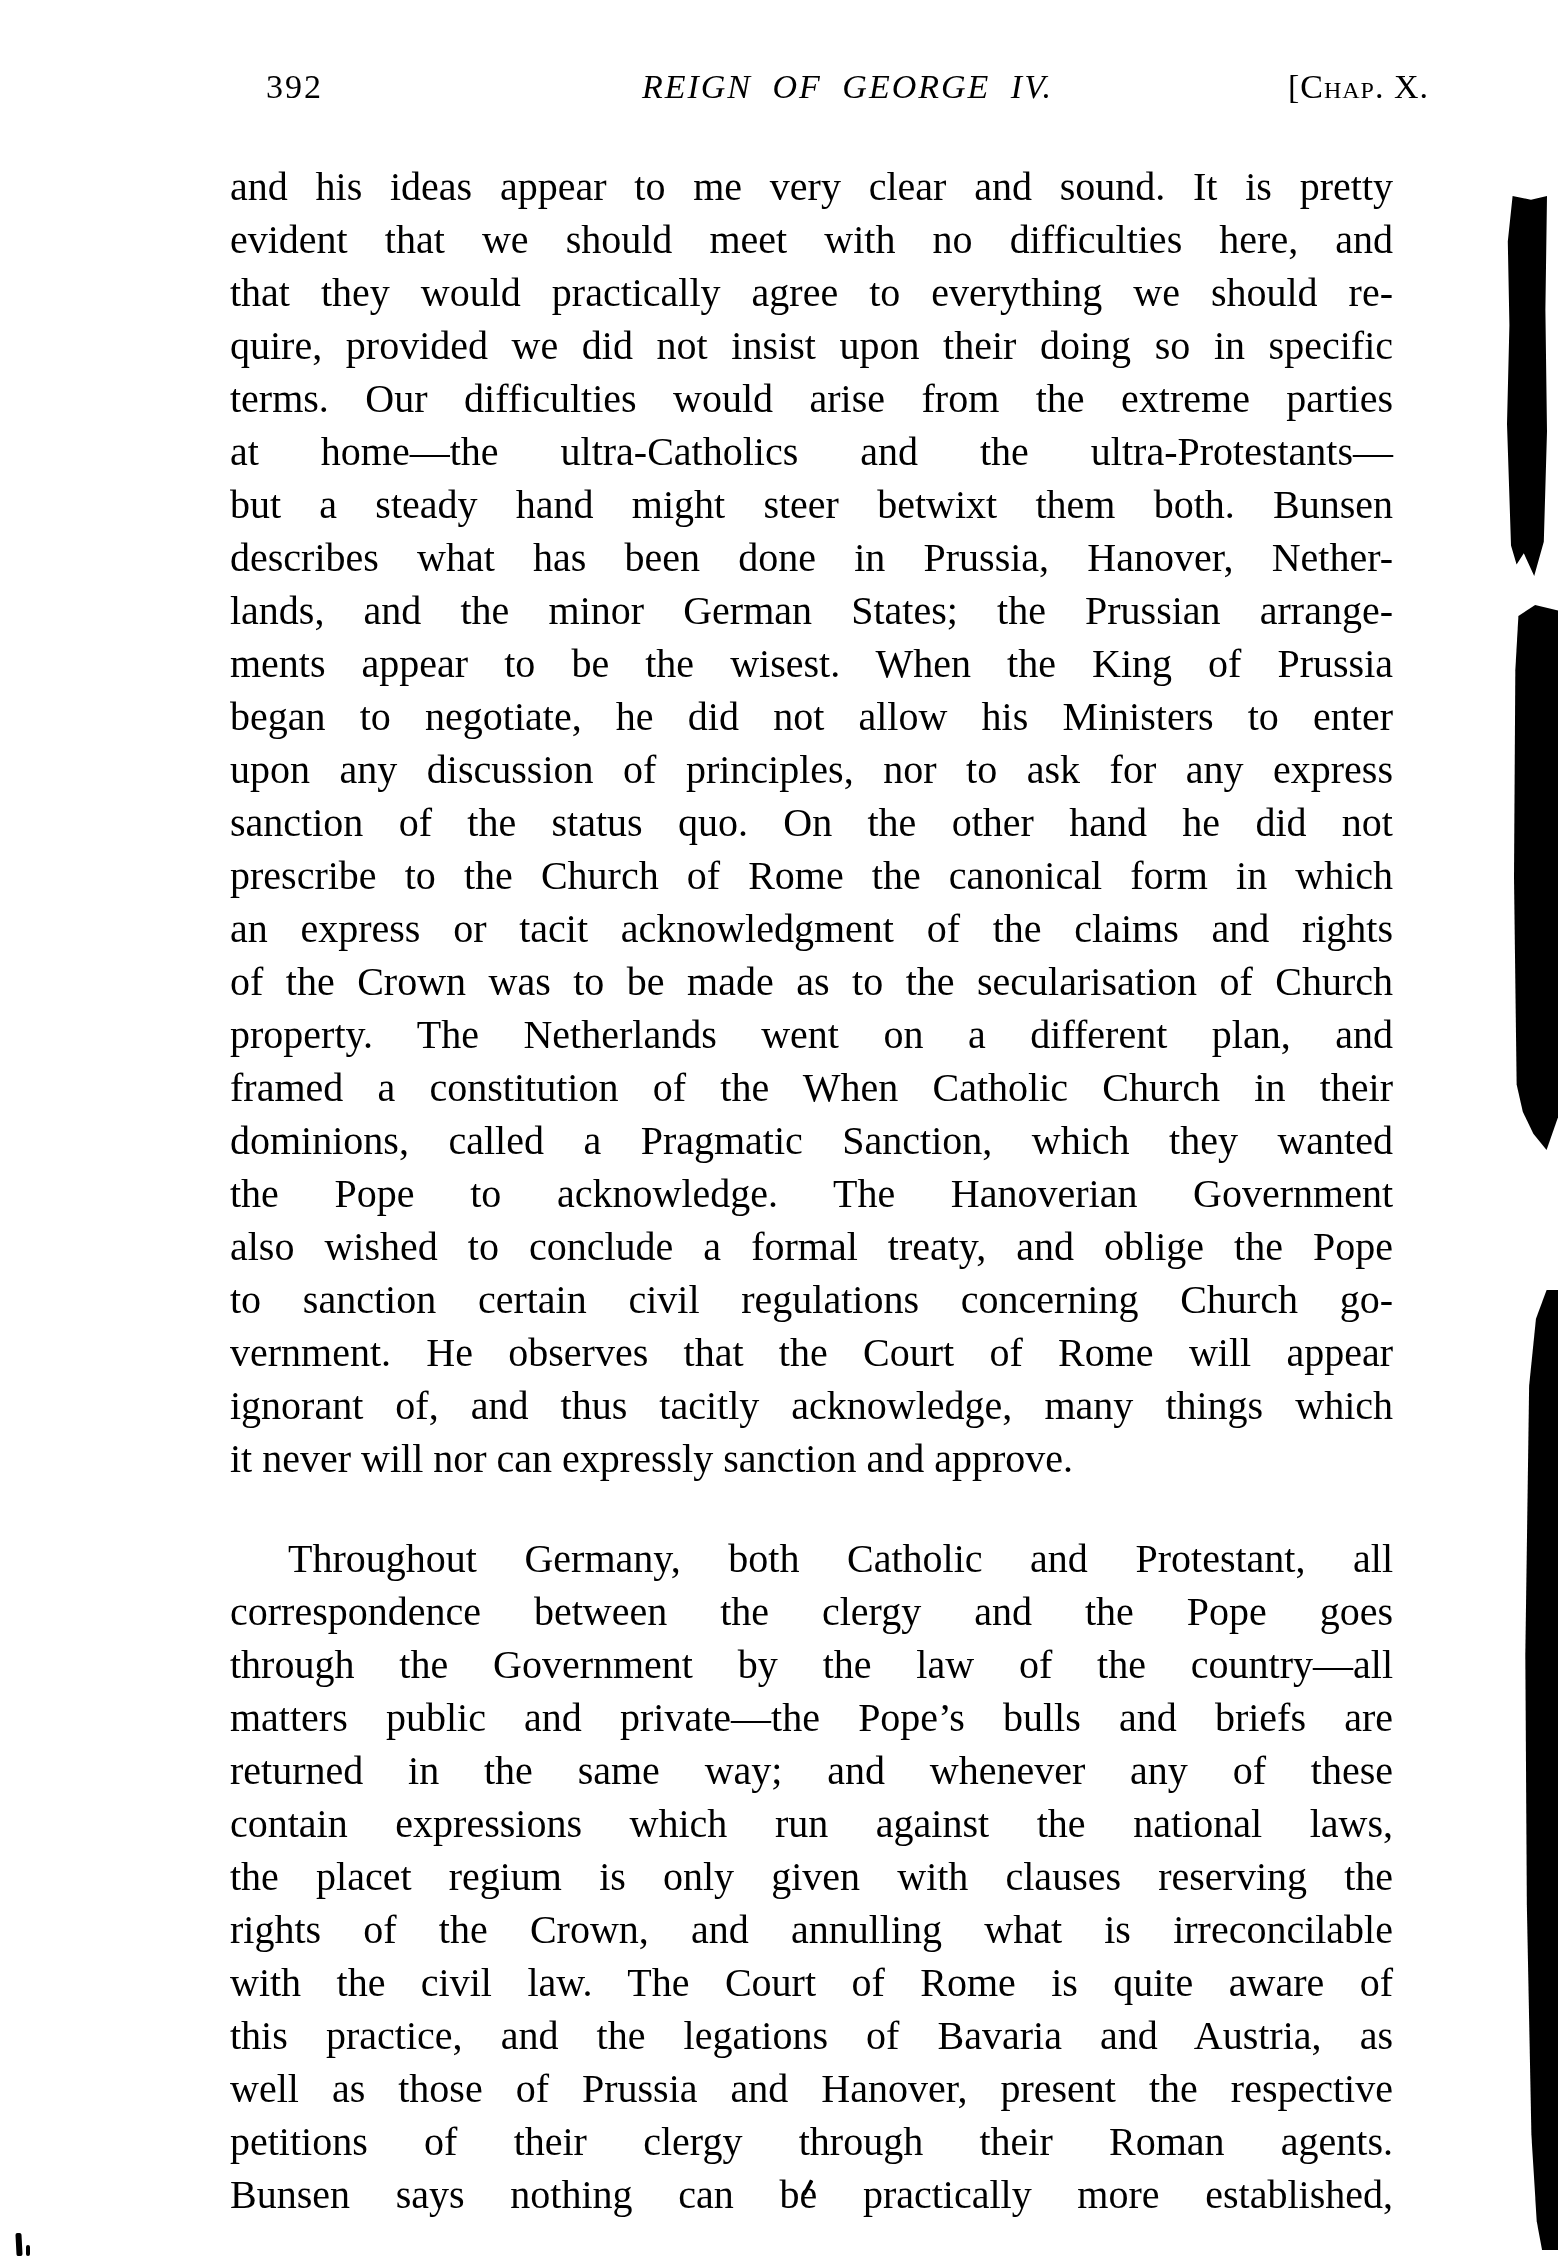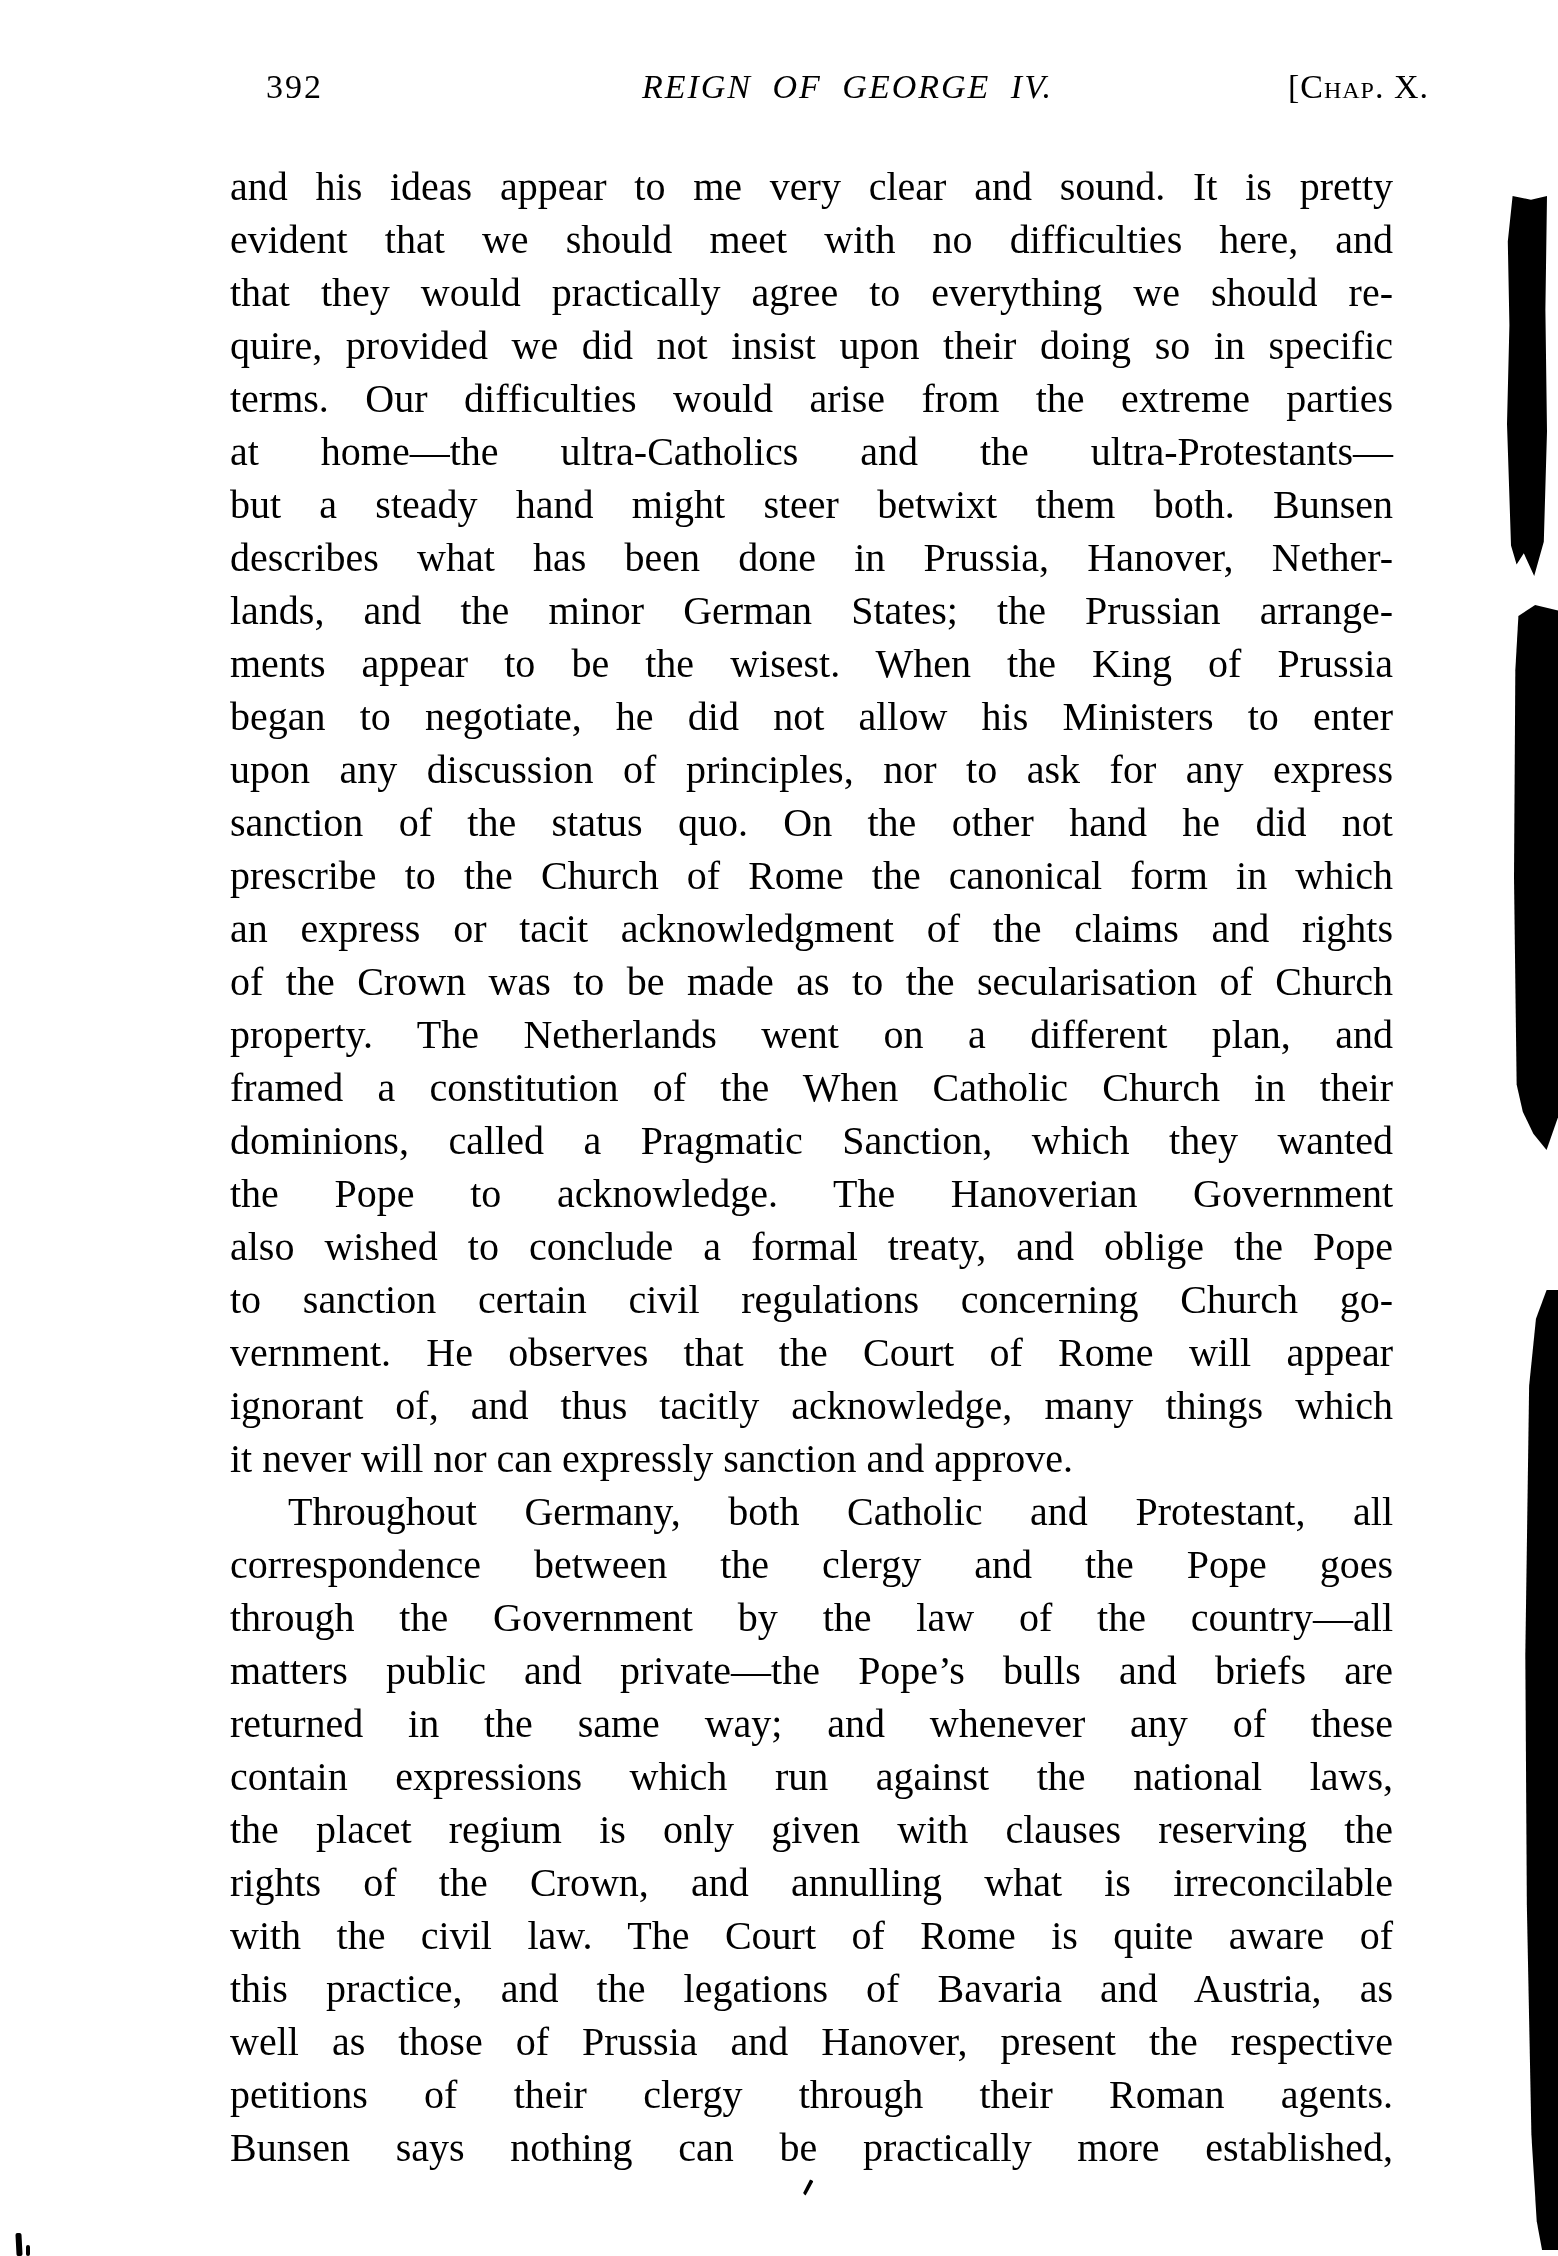--- a/index.html
+++ b/index.html
@@ -51,21 +51,21 @@
     font-size: 40px;
     line-height: 53px;
   }
   .line {
     height: 53px;
     text-align: justify;
     text-align-last: justify;
     white-space: nowrap;
   }
   .line.para-end { text-align-last: left; }
-  .line.indent { text-indent: 58px; }
+  .line.indent { text-indent: 58px; margin-top: 47px; }
   .it { }
   
   .artifact {
     position: absolute;
     background: #000000;
   }
   .blotA {
     clip-path: polygon(14% 0%, 60% 1%, 100% 0%, 96% 30%, 100% 62%,
                        92% 91%, 68% 100%, 42% 94%, 24% 97%, 10% 92%,
                        0% 60%, 6% 34%, 2% 12%);

